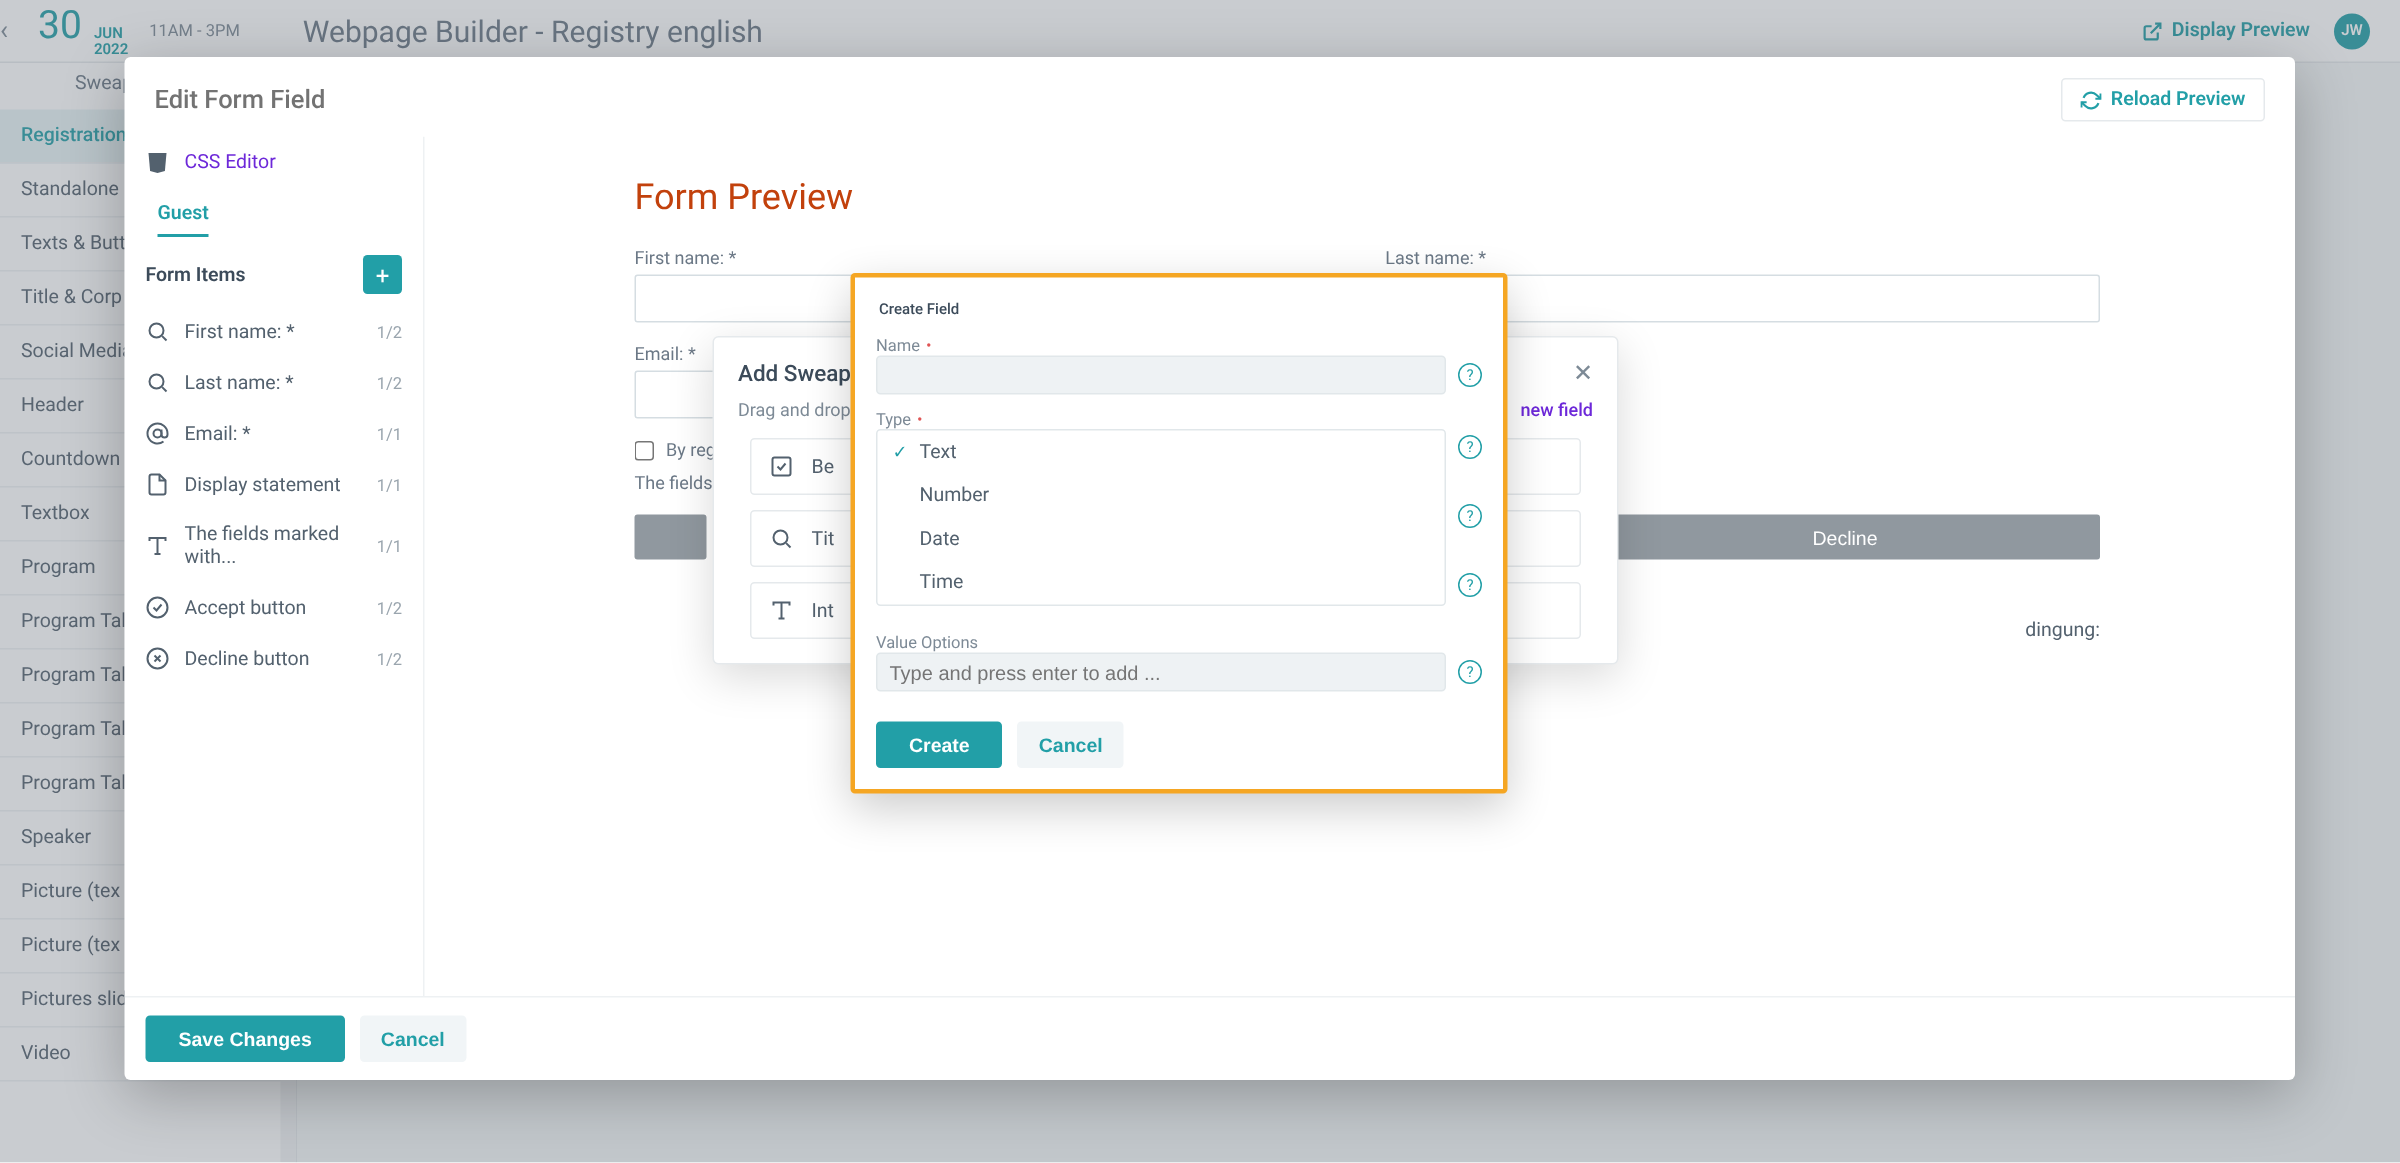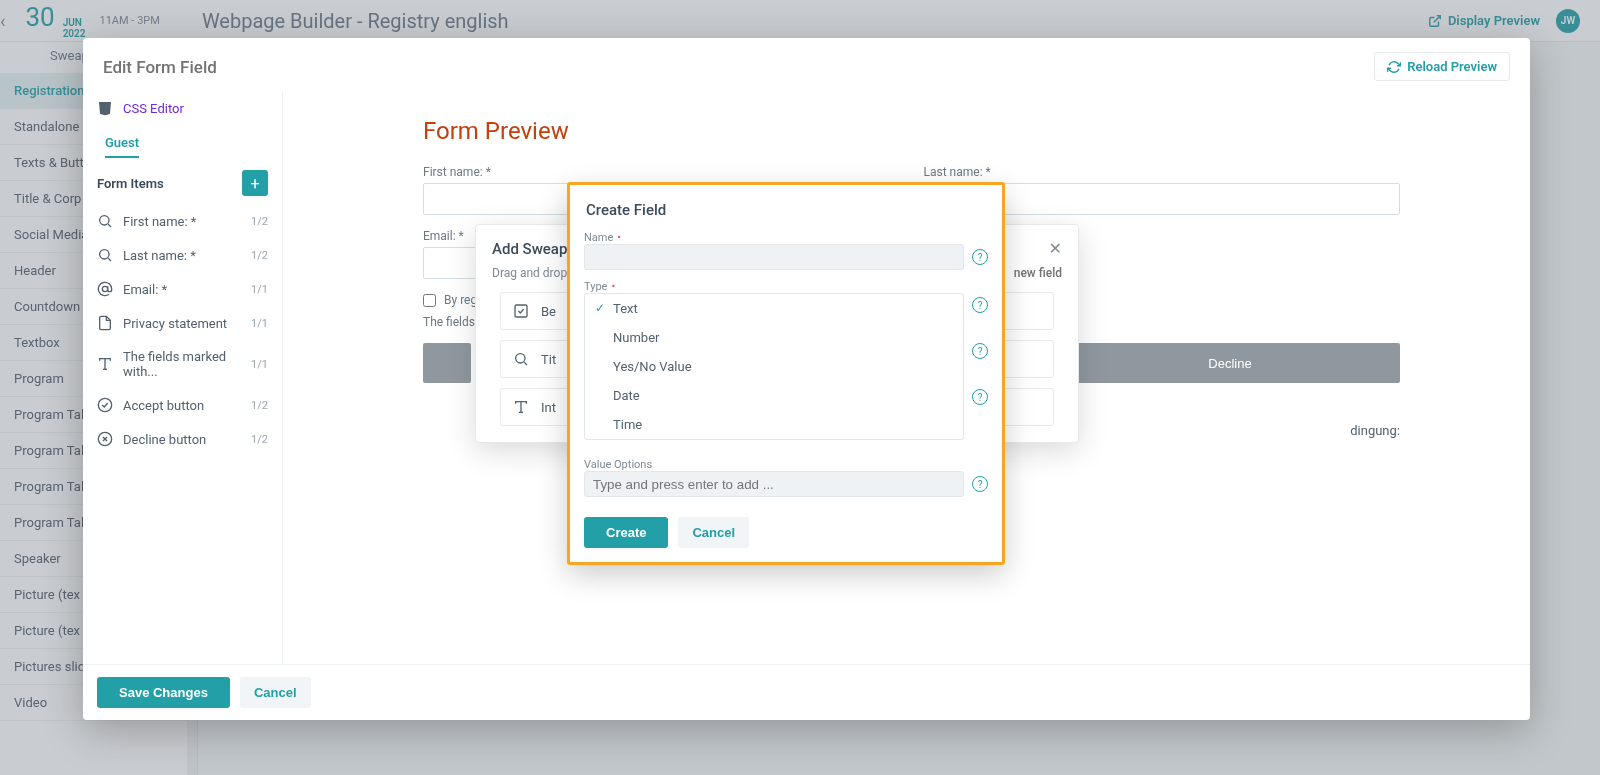--- a/index.html
+++ b/index.html
@@ -52,37 +52,37 @@
 
 .preview { flex:1; padding: 26px 130px 0 140px; overflow:auto; position:relative; }
 .preview h1 { font-size: 24px; font-weight: 400; color: #c2410c; margin-bottom: 20px; }
 .row2 { display:flex; gap:24px; }
 .field { flex:1; display:flex; flex-direction:column; gap:4px; margin-bottom:14px; }
 .field label { font-size:12px; color:#6b7886; }
 .field input[type=text] { height:32px; border:1px solid #d5dde2; border-radius:2px; padding:0 8px; background:#fff; }
 .cb-row { display:flex; align-items:center; gap:8px; font-size:12px; color:#6b7886; margin:4px 0 8px 0; }
 .note { font-size:12px; color:#6b7886; margin-bottom:14px; }
 .btn-bar { display:flex; gap:20px; }
-.btn-grey { flex:1; height:40px; background:#90989f; color:#fff; border:none; border-radius:2px; font-size:13px; }
+.btn-grey { flex:1; height:30px; background:#90989f; color:#fff; border:none; border-radius:2px; font-size:13px; }
 
 
 .add-panel { position:absolute; left:475px; top:224px; width:604px; background:#fff; border:1px solid #e5e9ec; border-radius:4px; box-shadow:0 8px 30px rgba(0,0,0,0.15); z-index:5; }
 .add-panel-h { display:flex; align-items:center; justify-content:space-between; padding:14px 16px 8px 16px; }
 .add-panel-h h3 { font-size:15px; font-weight:500; }
 .close-x { color:#7d8a96; font-size:16px; cursor:pointer; }
 .add-hint { padding:0 16px 8px 16px; font-size:12px; color:#7d8a96; }
-.add-new-field { color:#737373; font-weight:500; }
+.add-new-field { color:#6d28d9; font-weight:500; }
 .add-list { padding: 4px 24px 16px 24px; display:flex; flex-direction:column; gap:10px; }
 .add-item { display:flex; align-items:center; gap:10px; border:1px solid #e5e9ec; border-radius:3px; padding:10px 12px; color:#53616e; font-size:13px; }
 .add-item .ico { width:18px; color:#53616e; }
 
 
 .create-modal { position:absolute; left:567px; top:182px; width:438px; background:#fff; border:3px solid #f5a623; border-radius:3px; z-index:10; box-shadow:0 10px 30px rgba(0,0,0,0.2); }
 .create-h { padding:16px 16px 4px 16px; }
-.create-h h3 { font-size:15px; font-weight:500; }
+.create-h h3 { font-size:10px; font-weight:500; }
 .create-body { padding: 8px 14px 0 14px; }
 .clabel { font-size:11px; color:#7d8a96; display:flex; gap:4px; align-items:center; }
 .clabel .req { color:#e05555; }
 .ctl-row { display:flex; align-items:center; gap:8px; margin-bottom:10px; }
 .cinput { flex:1; height:26px; background:#eef2f4; border:1px solid #e1e7ea; border-radius:3px; padding:0 8px; }
 .help-ico { width:16px; height:16px; border:1.5px solid #229fa7; color:#229fa7; border-radius:50%; display:flex; align-items:center; justify-content:center; font-size:10px; cursor:pointer; }
 .type-dd { border:1px solid #e1e7ea; border-radius:3px; background:#fff; margin-bottom:8px; }
 .type-opt { padding:7px 12px 7px 28px; font-size:13px; color:#53616e; cursor:pointer; position:relative; }
 .type-opt.sel::before { content:"✓"; position:absolute; left:10px; color:#229fa7; font-size:12px; }
 .create-footer { padding: 10px 14px 14px 14px; display:flex; gap:10px; }
@@ -210,21 +210,21 @@
             <span>Email: *</span>
             <span class="cnt">1/1</span>
           </div>
           <div class="fi-row">
             <span class="ico">
               <svg width="16" height="16" viewBox="0 0 24 24" fill="none" stroke="#53616e" stroke-width="2">
                 <path d="M14 2H6a2 2 0 0 0-2 2v16a2 2 0 0 0 2 2h12a2 2 0 0 0 2-2V8z"></path>
                 <polyline points="14 2 14 8 20 8"></polyline>
               </svg>
             </span>
-            <span>Privacy statement</span>
+            <span>Display statement</span>
             <span class="cnt">1/1</span>
           </div>
           <div class="fi-row">
             <span class="ico">
               <svg width="16" height="16" viewBox="0 0 24 24" fill="none" stroke="#53616e" stroke-width="2">
                 <polyline points="4 7 4 4 20 4 20 7"></polyline>
                 <line x1="9" y1="20" x2="15" y2="20"></line>
                 <line x1="12" y1="4" x2="12" y2="20"></line>
               </svg>
             </span>
@@ -344,21 +344,20 @@
       <span class="help-ico">?</span>
     </div>
     <div class="clabel">
         <span>Type</span>
         <span class="req">•</span>
       </div>
     <div class="ctl-row" style="align-items:flex-start">
       <div class="type-dd" id="type-dd" style="flex:1">
           <div class="type-opt sel">Text</div>
           <div class="type-opt">Number</div>
-          <div class="type-opt">Yes/No Value</div>
           <div class="type-opt">Date</div>
           <div class="type-opt">Time</div>
         </div>
       <div style="display:flex; flex-direction:column; gap:30px; padding-top:4px">
         <span class="help-ico">?</span>
         <span class="help-ico">?</span>
         <span class="help-ico">?</span>
       </div>
     </div>
     <div class="clabel">

